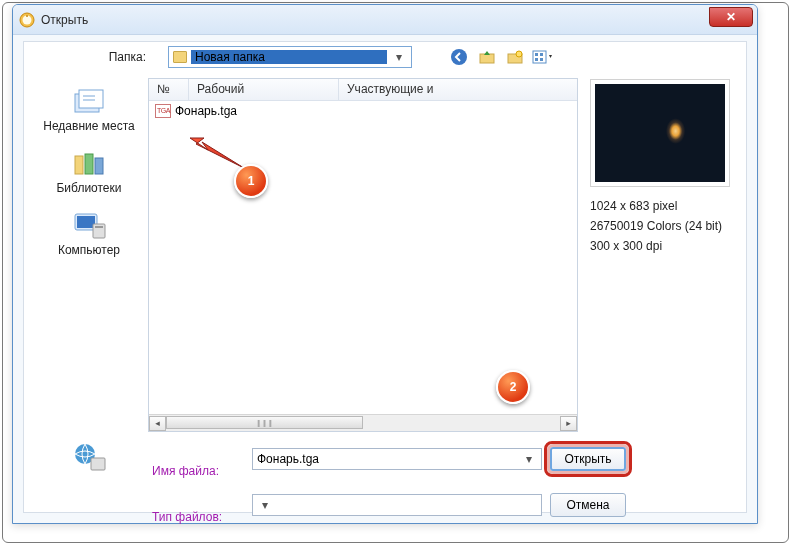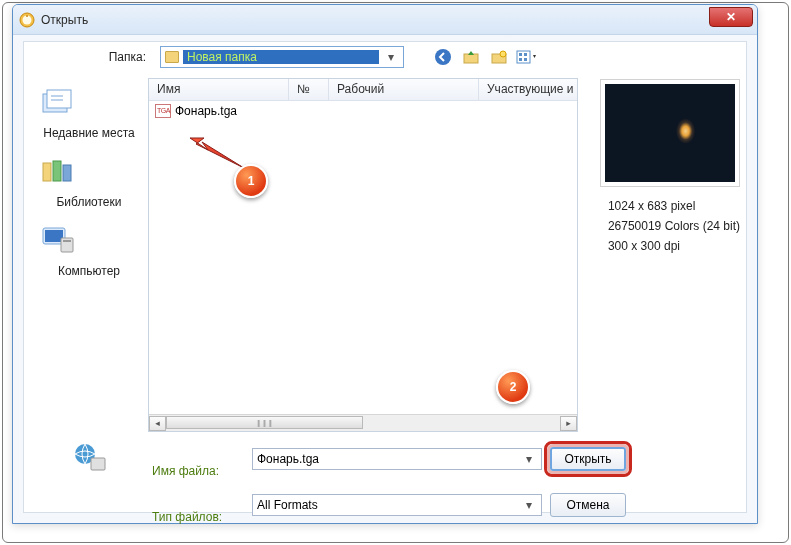--- a/index.html
+++ b/index.html
@@ -21,71 +21,71 @@
 .title-text { color: #2b2b2b; }
 .close-btn {
   position: absolute; right: 4px; top: 2px; width: 44px; height: 20px;
   background: linear-gradient(#e57373,#c83028); border: 1px solid #8a1f18;
   border-radius: 0 4px 4px 4px; display: flex; align-items: center; justify-content: center;
   color: #fff; font-weight: bold; font-size: 13px; cursor: pointer;
 }
 
 .client { position: absolute; left: 10px; top: 36px; right: 10px; bottom: 10px; background: #fff; border: 1px solid #d6dee8; }
 
-.folder-row { display: flex; align-items: center; height: 30px; padding: 4px 8px 4px 90px; gap: 4px; }
+.folder-row { display: flex; align-items: center; height: 30px; padding: 4px 8px 4px 90px; gap: 12px; }
 .folder-label { position: absolute; left: 0; width: 132px; text-align: right; padding-right: 10px; color: #222; }
 .folder-combo {
   width: 244px; height: 22px; border: 1px solid #7aa7d7; background: #fff;
   display: flex; align-items: center; padding: 0 4px; gap: 4px;
 }
-.folder-combo .sel { background: #2f6fbf; color: #bef264; padding: 0 4px; flex: 1; }
+.folder-combo .sel { background: #2f6fbf; color: #000000; padding: 0 4px; flex: 1; }
 .folder-combo .dd { width: 16px; text-align: center; color: #555; cursor: pointer; }
 .folder-icon-mini { width: 14px; height: 12px; background: #f3d47a; border: 1px solid #c9a84a; border-radius: 1px; }
 
 .toolbar-icons { display: flex; gap: 6px; margin-left: 24px; align-items: center; }
 .tb-btn { width: 22px; height: 22px; display: flex; align-items: center; justify-content: center; border-radius: 3px; cursor: pointer; }
 
 .body-row { display: flex; position: absolute; top: 36px; left: 6px; right: 6px; bottom: 80px; }
 
 .places { width: 118px; display: flex; flex-direction: column; align-items: center; gap: 6px; padding-top: 4px; }
-.place { width: 100px; display: flex; flex-direction: column; gap: 9px; padding: 4px 0; cursor: pointer; border-radius: 3px; }
+.place { width: 100px; display: flex; flex-direction: column; align-items: center; gap: 2px; padding: 4px 0; cursor: pointer; border-radius: 3px; }
 .place-icon { width: 36px; height: 32px; display: flex; align-items: center; justify-content: center; }
 .place-label { text-align: center; line-height: 1.15; color: #222; }
 
 .listview {
   flex: 1; border: 1px solid #c9d4e2; background: #fff; display: flex; flex-direction: column; min-width: 0;
 }
 .lv-header { height: 22px; display: flex; border-bottom: 1px solid #dbe2ec; background: linear-gradient(#fbfcfe,#eef2f8); }
 .lv-col { border-right: 1px solid #dbe2ec; padding: 3px 8px; color: #333; white-space: nowrap; overflow: hidden; }
 .lv-body { flex: 1; overflow: hidden; position: relative; }
 .lv-item { display: flex; align-items: center; gap: 4px; padding: 3px 6px; cursor: pointer; }
 .tga-icon { width: 16px; height: 14px; background: #fff; border: 1px solid #c77; position: relative; }
 .tga-icon::after { content: "TGA"; font-size: 7px; color: #b33; position: absolute; left: 1px; top: 2px; letter-spacing: -.5px; }
 .lv-scroll { height: 17px; background: #f0f0f0; border-top: 1px solid #d6d6d6; display: flex; align-items: center; }
 .lv-scroll .arrow { width: 17px; height: 15px; background: linear-gradient(#fdfdfd,#e6e6e6); border: 1px solid #b9b9b9; display: flex; align-items: center; justify-content: center; font-size: 9px; color: #555; cursor: pointer; }
 .lv-scroll .track { flex: 1; height: 15px; background: #efefef; position: relative; }
 .lv-scroll .thumb { position: absolute; left: 0; top: 0; height: 13px; width: 50%; background: linear-gradient(#f8f8f8,#dedede); border: 1px solid #b9b9b9; cursor: pointer; }
 
-.preview { width: 150px; margin-left: 12px; display: flex; flex-direction: column; padding-top: 1px; align-items: flex-end; }
+.preview { width: 150px; margin-left: 12px; display: flex; flex-direction: column; padding-top: 1px; }
 .preview-img {
   width: 140px; height: 108px; border: 1px solid #d2d2d2; background: #fff; padding: 4px;
 }
 .preview-inner {
   width: 100%; height: 100%;
   background: radial-gradient(12px 16px at 62% 48%, #f6d08a 0%, #e9a23a 30%, #3a2f28 55%, #0c1522 80%);
   background-color: #0c1522;
 }
 .preview-meta { margin-top: 12px; color: #222; display: flex; flex-direction: column; gap: 6px; }
 
 .bottom { position: absolute; left: 6px; right: 6px; bottom: 10px; height: 62px; display: flex; }
 .bottom-left-spacer { width: 118px; display: flex; align-items: flex-start; justify-content: center; }
 .net-icon { width: 36px; height: 32px; }
 .bottom-form { flex: 1; display: flex; flex-direction: column; gap: 8px; padding-left: 4px; }
 .form-row { display: flex; align-items: center; gap: 8px; }
-.form-label { width: 92px; color: #4d7c0f; margin-top: 24px; }
+.form-label { width: 92px; color: #a21caf; margin-top: 24px; }
 .combo {
   height: 22px; border: 1px solid #a9b8cc; background: #fff; display: flex; align-items: center;
   padding: 0 4px; width: 290px;
 }
 .combo span { flex: 1; }
 .combo .dd { width: 16px; text-align: center; color: #555; cursor: pointer; }
 .btn {
   width: 76px; height: 24px; border: 1px solid #9fb4cd; background: linear-gradient(#fdfdfd,#e9eef5);
   border-radius: 3px; display: flex; align-items: center; justify-content: center; cursor: pointer;
 }
@@ -197,21 +197,20 @@
                 <rect x="22" y="14" width="12" height="14" rx="1" fill="#e0e0e0" stroke="#999"></rect>
                 <rect x="24" y="16" width="8" height="2" fill="#999"></rect>
               </svg>
           </div>
           <div class="place-label">Компьютер</div>
         </div>
       </div>
 
       <div class="listview">
         <div class="lv-header">
-          <div class="lv-col" style="width:140px">Имя</div>
           <div class="lv-col" style="width:40px">№</div>
           <div class="lv-col" style="width:150px">Рабочий</div>
           <div class="lv-col" style="flex:1;border-right:none">Участвующие и</div>
         </div>
         <div class="lv-body">
           <div class="lv-item">
             <div class="tga-icon"></div>
             <span>Фонарь.tga</span>
           </div>
         </div>
@@ -263,21 +262,20 @@
           <div style="position:relative;">
             <div class="btn open-hi">
               <span>Открыть</span>
             </div>
             <div class="open-ring"></div>
           </div>
         </div>
         <div class="form-row">
           <div class="form-label">Тип файлов:</div>
           <div class="combo">
-            <span>All Formats</span>
             <div class="dd">▾</div>
           </div>
           <div class="btn">
             <span>Отмена</span>
           </div>
         </div>
       </div>
     </div>
 
   </div>

